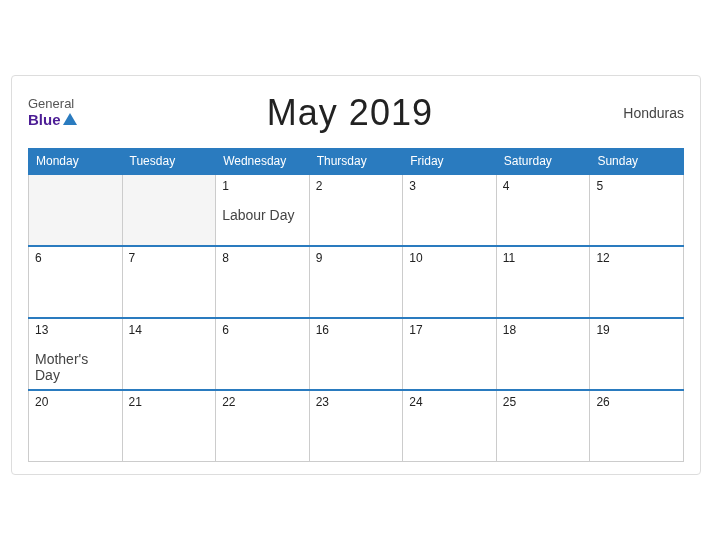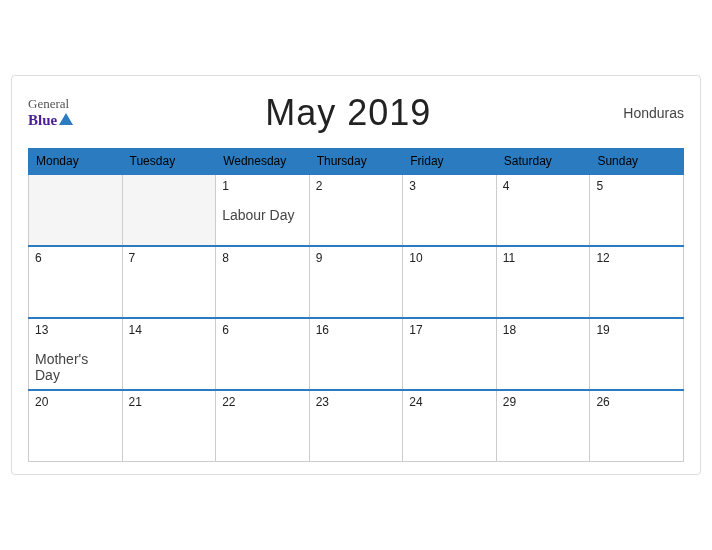--- a/index.html
+++ b/index.html
@@ -22,21 +22,20 @@
     .calendar-header {
       display: flex;
       align-items: center;
       justify-content: space-between;
       margin-bottom: 14px;
     }
     .logo {
       display: flex;
       flex-direction: column;
       line-height: 1.1;
-      font-family: Liberation Serif, serif;
     }
     .logo-general {
       font-size: 13px;
       color: #555;
       font-weight: normal;
     }
     .logo-blue {
       font-size: 15px;
       color: #4c1d95;
       font-weight: bold;
@@ -62,21 +61,21 @@
     .calendar-country {
       font-size: 14px;
       color: #444;
     }
     .calendar-grid {
       width: 100%;
       border-collapse: collapse;
     }
     .calendar-grid th {
       background: #2a7bbf;
-      color: #000000;
+      color: #ffffff;
       font-size: 12px;
       font-weight: normal;
       text-align: left;
       padding: 5px 7px;
       border: 1px solid #2a7bbf;
     }
     .calendar-grid td {
       vertical-align: top;
       border: 1px solid #ccc;
       border-top: 2px solid #2a7bbf;
@@ -207,21 +206,21 @@
           <td>
             <span class="day-number">22</span>
           </td>
           <td>
             <span class="day-number">23</span>
           </td>
           <td>
             <span class="day-number">24</span>
           </td>
           <td>
-            <span class="day-number">29</span>
+            <span class="day-number">25</span>
           </td>
           <td>
             <span class="day-number">26</span>
           </td>
         </tr>
       </tbody>
   </table>
 </div>
 
 </body></html>

